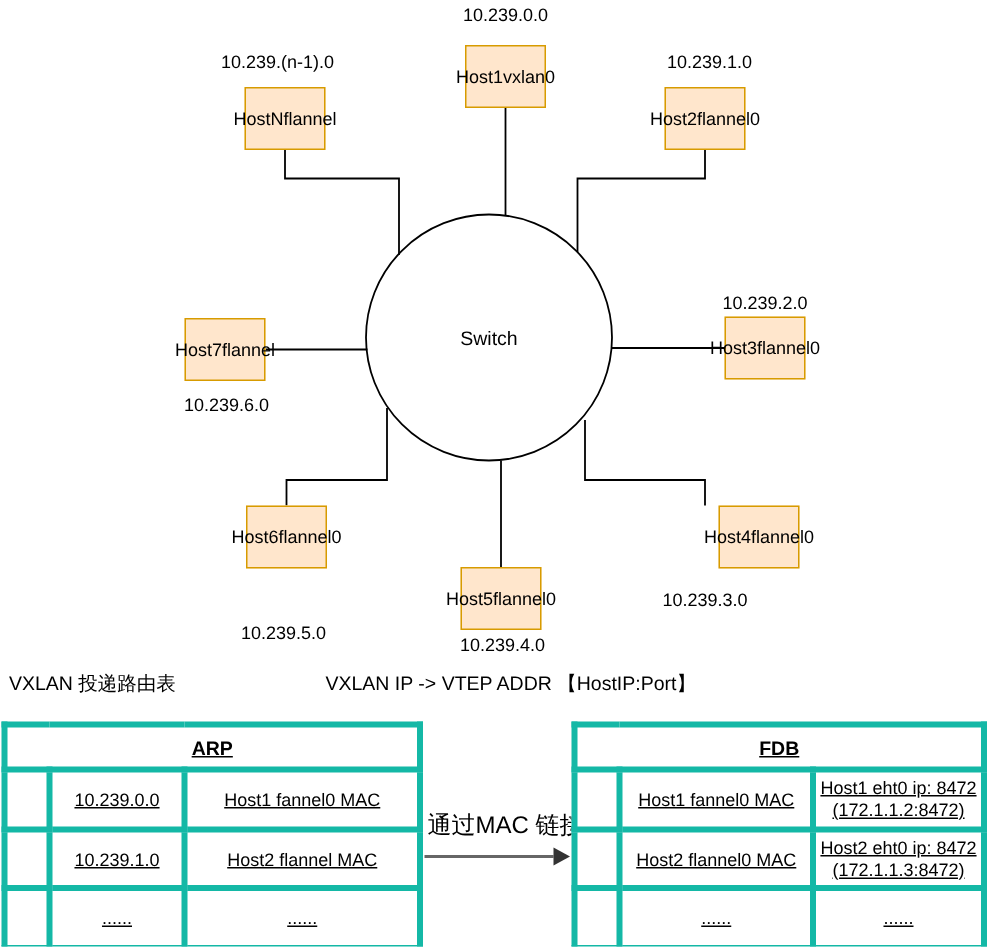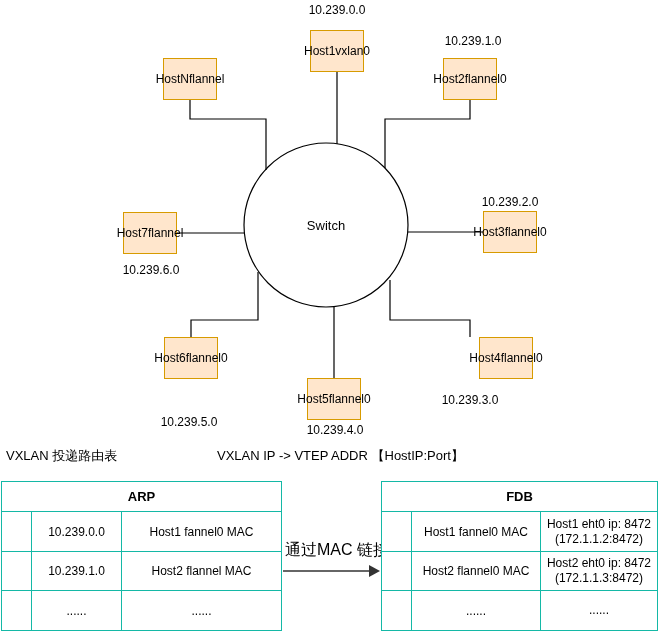--- a/index.html
+++ b/index.html
@@ -22,22 +22,22 @@
     text-align:center; font-size:13px;
   }
   .caption { position:absolute; font-size:13px; white-space:nowrap; }
   .arrow-label { position:absolute; left:285px; top:540px; font-size:16px; white-space:nowrap;text-align:center; }
 
   table.tbl {
     position:absolute; border-collapse:collapse; table-layout:fixed;
     background:#fff; font-size:12px;
   }
   table.tbl td {
-    border:1px solid #14b8a6; text-align:center; vertical-align:middle;
-    overflow:hidden; padding:0 2px;
+    border:4px solid #14b8a6; text-align:center; vertical-align:middle;
+    overflow:hidden; padding:0 2px;text-decoration:underline;
   }
   table.tbl tr.hdr td { font-weight:bold; font-size:13px; height:30px; }
   table.tbl tr.r1 td { height:40px; }
   table.tbl tr.r2 td { height:39px; }
   table.tbl tr.r3 td { height:40px; }
   .preline { white-space:pre-line; line-height:15px; }
 </style>
 </head>
 <body>
 
@@ -92,20 +92,21 @@
     <div>flannel</div>
   </div>
 
   <div class="ip-label" style="left:272px; top:3px;">10.239.0.0</div>
   <div class="ip-label" style="left:408px; top:34px;">10.239.1.0</div>
   <div class="ip-label" style="left:445px; top:195px;">10.239.2.0</div>
   <div class="ip-label" style="left:405px; top:393px;">10.239.3.0</div>
   <div class="ip-label" style="left:270px; top:423px;">10.239.4.0</div>
   <div class="ip-label" style="left:124px; top:383px;margin-top:32px;">10.239.5.0</div>
   <div class="ip-label" style="left:86px;  top:263px;">10.239.6.0</div>
+  <div class="ip-label" style="left:120px; top:34px;">10.239.(n-1).0</div>
 
   <div class="switch-label">Switch</div>
 
   <div class="caption" style="left:6px; top:447px;">VXLAN  投递路由表</div>
   <div class="caption" style="left:217px; top:447px;">VXLAN IP -&gt; VTEP ADDR 【HostIP:Port】</div>
   <div class="arrow-label">通过MAC 链接</div>
 
   <table class="tbl" style="left:1px; top:481px; width:281px;">
     <colgroup>
         <col style="width:30px">

